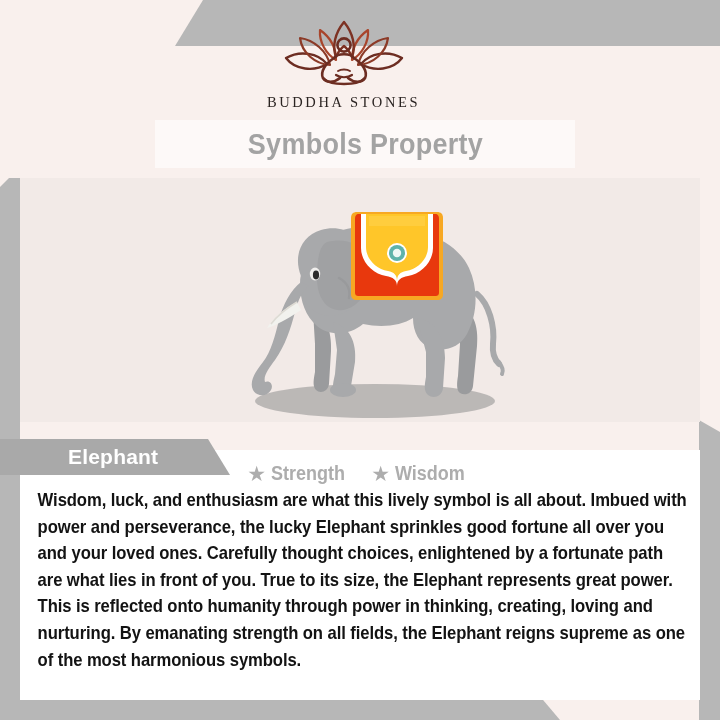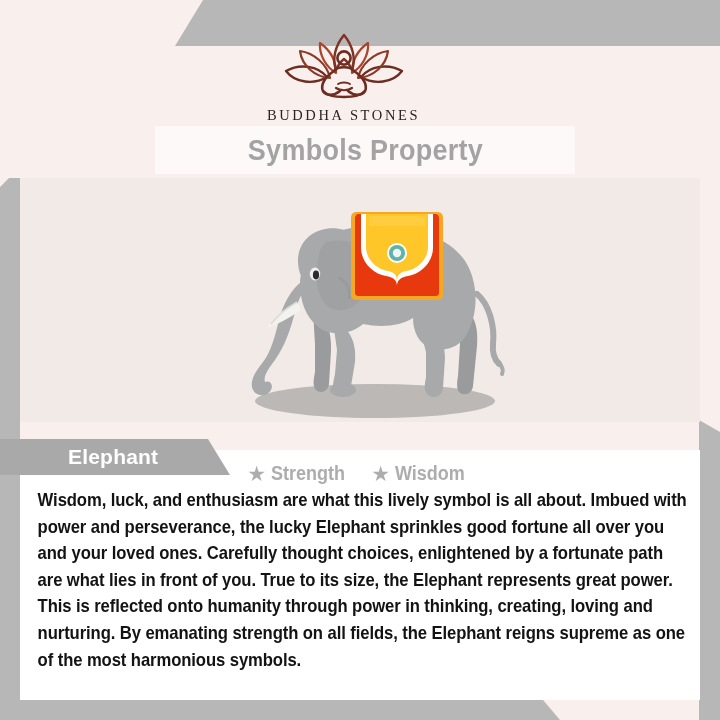--- a/index.html
+++ b/index.html
@@ -57,43 +57,43 @@
   }
 
   
   .header {
     position: absolute;
     left: 0; top: 0;
     width: 687px; height: 122px;
     display: flex;
     flex-direction: column;
     align-items: center;
-    justify-content: center;
-    padding-top: 35px;
+    justify-content: flex-start;
+    padding-top: 20px;
     box-sizing: border-box;
     z-index: 3;
   }
   .logo-mark {
     width: 148px;
     height: 72px;
     display: block;
   }
   .logo-word {
     margin-top: 2px;
     font-family: "Liberation Serif", serif;
     font-size: 14.5px;
     letter-spacing: 2.6px;
     color: #2b2422;
     font-weight: 400;
   }
 
   
   .title-band {
     position: absolute;
-    left: 155px; top: 126px;
+    left: 155px; top: 120px;
     width: 420px; height: 48px;
     background: rgba(255,255,255,0.62);
     display: flex;
     align-items: center;
     justify-content: center;
     z-index: 3;
   }
   .title-band .title-text {
     font-size: 29px;
     font-weight: bold;

